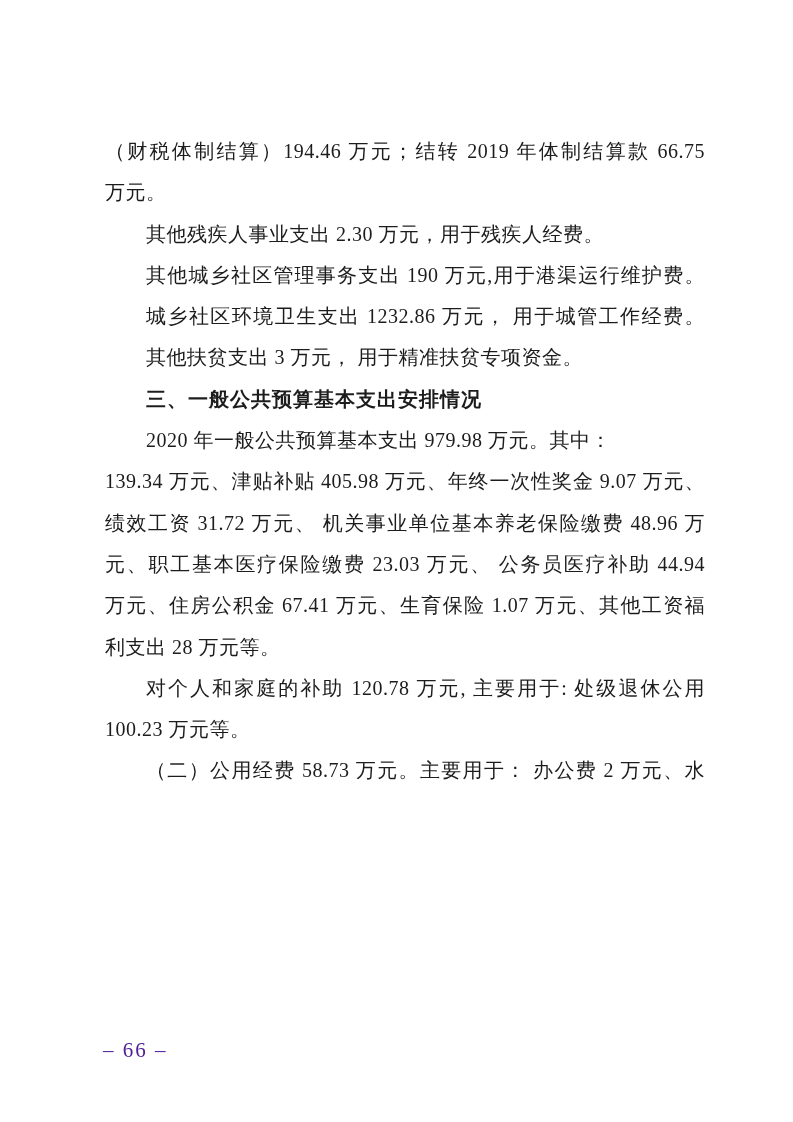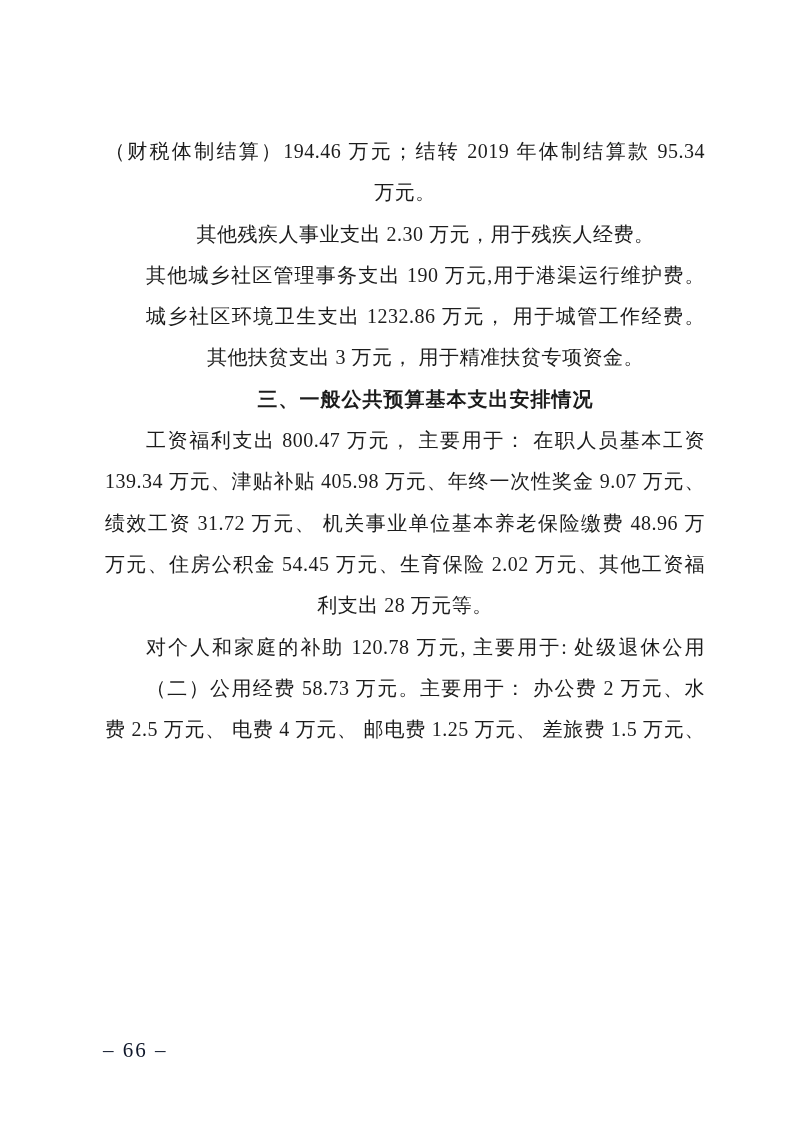--- a/index.html
+++ b/index.html
@@ -19,21 +19,21 @@
   .doc-body {
     position: absolute;
     left: 105px;
     top: 131px;
     width: 600px;
     font-size: 20px;
     line-height: 41.3px;
     letter-spacing: 0.5px;
   }
   .line {
-    text-align: center;
+    text-align: left;
     white-space: normal;
   }
   .line.indent {
     text-indent: 41px;
   }
   .line.justify {
     text-align: justify;
     text-align-last: justify;
     text-justify: inter-character;
   }
@@ -42,38 +42,39 @@
     font-family: "Liberation Sans", "DejaVu Sans", sans-serif;
     letter-spacing: 1px;
   }
   .page-number {
     position: absolute;
     left: 103px;
     top: 1038px;
     font-size: 21px;
     letter-spacing: 2px;
     font-family: "Liberation Serif", "DejaVu Serif", serif;
-    color: #0f172a;
+    color: #4c1d95;
   }
 </style>
 </head>
 <body>
 
 <div class="page">
   <div class="doc-body" id="doc-body">
-      <div class="line justify">（财税体制结算）194.46 万元；结转 2019 年体制结算款 95.34</div>
+      <div class="line justify">（财税体制结算）194.46 万元；结转 2019 年体制结算款 66.75</div>
       <div class="line">万元。</div>
       <div class="line indent">其他残疾人事业支出 2.30 万元，用于残疾人经费。</div>
       <div class="line indent justify">其他城乡社区管理事务支出 190 万元,用于港渠运行维护费。</div>
       <div class="line indent justify">城乡社区环境卫生支出 1232.86 万元， 用于城管工作经费。</div>
       <div class="line indent">其他扶贫支出 3 万元， 用于精准扶贫专项资金。</div>
       <div class="line indent bold">三、一般公共预算基本支出安排情况</div>
-      <div class="line indent justify">工资福利支出 800.47 万元， 主要用于： 在职人员基本工资</div>
+      <div class="line indent">2020 年一般公共预算基本支出 979.98 万元。其中：</div>
       <div class="line justify">139.34 万元、津贴补贴 405.98 万元、年终一次性奖金 9.07 万元、</div>
       <div class="line justify">绩效工资 31.72 万元、 机关事业单位基本养老保险缴费 48.96 万</div>
-      <div class="line justify">万元、住房公积金 54.45 万元、生育保险 2.02 万元、其他工资福</div>
+      <div class="line justify">元、职工基本医疗保险缴费 23.03 万元、 公务员医疗补助 44.94</div>
+      <div class="line justify">万元、住房公积金 67.41 万元、生育保险 1.07 万元、其他工资福</div>
       <div class="line">利支出 28 万元等。</div>
       <div class="line indent justify">对个人和家庭的补助 120.78 万元, 主要用于: 处级退休公用</div>
+      <div class="line">100.23 万元等。</div>
       <div class="line indent justify">（二）公用经费 58.73 万元。主要用于： 办公费 2 万元、水</div>
-      <div class="line justify">费 2.5 万元、 电费 4 万元、 邮电费 1.25 万元、 差旅费 1.5 万元、</div>
     </div>
   <div class="page-number">– 66 –</div>
 </div>
 
 </body></html>

